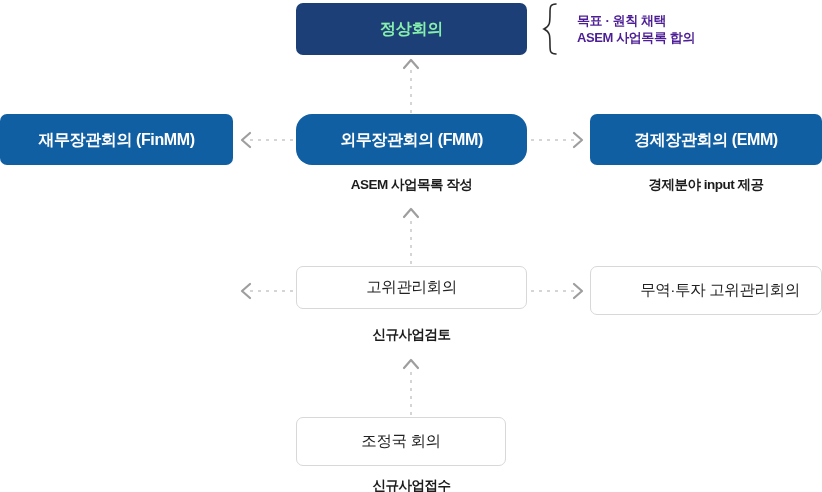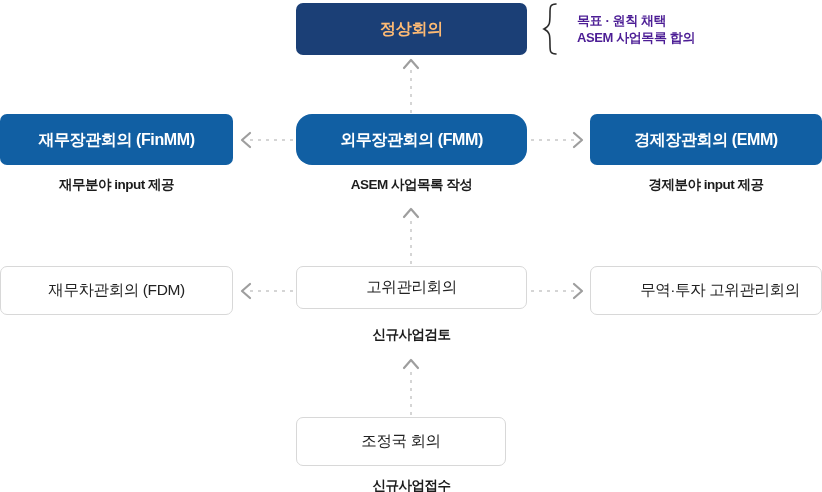--- a/index.html
+++ b/index.html
@@ -25,21 +25,21 @@
     box-sizing: border-box;
     display: flex;
     align-items: center;
     justify-content: center;
     text-align: center;
     border-radius: 7px;
     line-height: 1.2;
   }
   .node-filled-dark {
     background: #1b3f76;
-    color: #fdba74;
+    color: #86efac;
     font-weight: bold;
     font-size: 16px;
     letter-spacing: -0.2px;
   }
   .node-filled {
     background: #115fa3;
     color: #ffffff;
     font-weight: bold;
     font-size: 16px;
     letter-spacing: -0.4px;
@@ -137,34 +137,30 @@
     </svg>
   </div>
 
   <div class="conn" style="left:530px; top:128px;">
     <svg width="58" height="24" viewBox="0 0 58 24">
       <line x1="1" y1="12" x2="44" y2="12" stroke="#d5d5d5" stroke-width="2" stroke-dasharray="3 5" stroke-linecap="butt"></line>
       <path d="M44 5 L52 12 L44 19" fill="none" stroke="#9e9e9e" stroke-width="2.2" stroke-linecap="round" stroke-linejoin="round"></path>
     </svg>
   </div>
 
-  <div class="caption" style="left:0px; top:176px; width:233px;">재무분야 input 제공</div>
   <div class="caption" style="left:296px; top:176px; width:231px;">ASEM 사업목록 작성</div>
   <div class="caption" style="left:590px; top:176px; width:232px;">경제분야 input 제공</div>
 
   <div class="conn" style="left:398px; top:205px;">
     <svg width="26" height="60" viewBox="0 0 26 60">
       <line x1="13" y1="59" x2="13" y2="12" stroke="#d5d5d5" stroke-width="2" stroke-dasharray="3 5" stroke-linecap="butt"></line>
       <path d="M6 12 L13 4 L20 12" fill="none" stroke="#9e9e9e" stroke-width="2.2" stroke-linecap="round" stroke-linejoin="round"></path>
     </svg>
   </div>
 
-  <div class="node node-outline" style="left:0px; top:266px; width:233px; height:49px;">
-    <span>재무차관회의 (FDM)</span>
-  </div>
 
   <div class="node node-outline" style="left:296px; top:266px; width:231px; height:43px;">
     <span>고위관리회의</span>
   </div>
 
   <div class="node node-outline" style="left:590px; top:266px; width:232px; height:49px;padding-left:28px;">
     <span>무역·투자 고위관리회의</span>
   </div>
 
   <div class="conn" style="left:236px; top:279px;">

